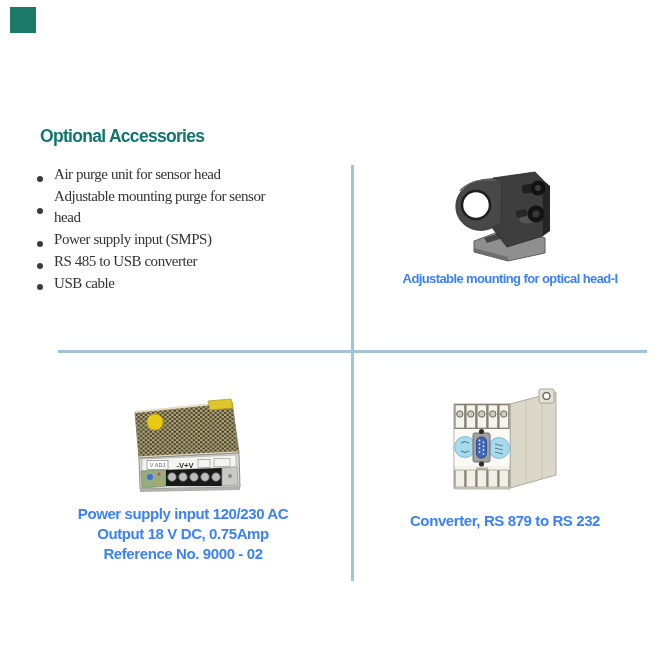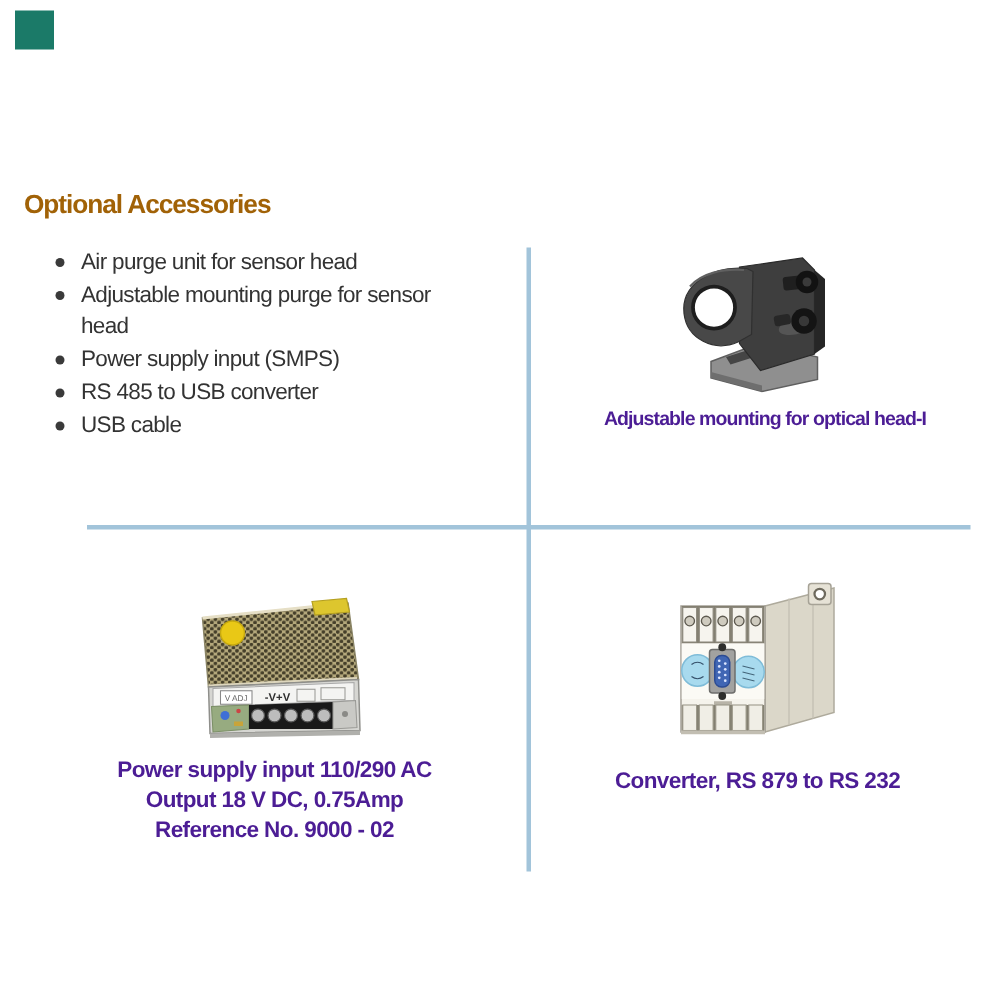--- a/index.html
+++ b/index.html
@@ -5,41 +5,41 @@
   html,body { margin:0; padding:0; background:#ffffff; }
   #page {
     position:relative; width:667px; height:667px; background:#ffffff;
     font-family:"Liberation Sans","DejaVu Sans",sans-serif; overflow:hidden;
   }
   .abs { position:absolute; }
 
   #logo-mark { left:10px; top:7px; width:26px; height:26px; background:#1b7a68; }
 
   #heading {
-    left:16px; top:126px; font-size:17.5px; font-weight:bold;
-    color:#a16207; letter-spacing:-0.7px; white-space:nowrap;
+    left:40px; top:126px; font-size:17.5px; font-weight:bold;
+    color:#0f766e; letter-spacing:-0.7px; white-space:nowrap;
   }
 
   #accessory-list { left:35px; top:164px; width:260px; }
-  .li { display:flex; align-items:flex-start; }
+  .li { display:flex; align-items:center;font-family:Liberation Serif, serif; }
   .li .dot {
     width:6px; height:6px; border-radius:50%; background:#3a3a3a;
     margin-top:8px; margin-left:2px; flex:0 0 auto;
   }
   .li .txt {
     margin-left:11px; width:236px; font-size:15px; line-height:21.7px;
     color:#333333; letter-spacing:-0.45px;
   }
 
   .divider { background:#a2c4da; }
   #divider-vertical   { left:351px; top:165px; width:3px;  height:416px; }
   #divider-horizontal { left:58px;  top:350px; width:589px; height:3px;  }
 
   .caption {
-    font-weight:bold; color:#4c1d95; text-align:center; white-space:nowrap;
+    font-weight:bold; color:#3b82f6; text-align:center; white-space:nowrap;
   }
   #clamp-caption { left:380px; top:271px; width:260px; font-size:13px; letter-spacing:-0.6px; }
   #psu-caption   { left:62px;  top:504px; width:242px; font-size:15px; letter-spacing:-0.4px; line-height:20px; }
   #conv-caption  { left:385px; top:511px; width:240px; font-size:15px; letter-spacing:-0.4px; line-height:20px; }
 
   #clamp-photo { left:446px; top:167px; }
   #psu-photo   { left:128px; top:395px; }
   #conv-photo  { left:452px; top:387px; }
 </style>
 </head>
@@ -124,21 +124,21 @@
     <circle cx="44" cy="82" r="4.3" fill="#bdbdbd" stroke="#5a5a5a" stroke-width="0.8"></circle>
     <circle cx="55" cy="82" r="4.3" fill="#bdbdbd" stroke="#5a5a5a" stroke-width="0.8"></circle>
     <circle cx="66" cy="82" r="4.3" fill="#bdbdbd" stroke="#5a5a5a" stroke-width="0.8"></circle>
     <circle cx="77" cy="82" r="4.3" fill="#bdbdbd" stroke="#5a5a5a" stroke-width="0.8"></circle>
     <circle cx="88" cy="82" r="4.3" fill="#bdbdbd" stroke="#5a5a5a" stroke-width="0.8"></circle>
     <polygon points="94,73 109,72 110,90 94,91" fill="#c9c9c5" stroke="#9a9a96" stroke-width="0.7"></polygon>
     <circle cx="102" cy="81" r="2" fill="#8a8a86"></circle>
     <polygon points="12,94 112,92 112,95 12,97" fill="#b0b0ac"></polygon>
   </svg>
   <div id="psu-caption" class="abs caption">
-    <div>Power supply input 110/290 AC</div>
+    <div>Power supply input 120/230 AC</div>
     <div>Output 18 V DC, 0.75Amp</div>
     <div>Reference No. 9000 - 02</div>
   </div>
 
   <svg id="conv-photo" class="abs" width="105" height="117" viewBox="0 0 105 117">
     <polygon points="58,17 104,5 104,88 58,101" fill="#dbd7c9" stroke="#aeaa9c" stroke-width="1"></polygon>
     <line x1="74" y1="12" x2="74" y2="96" stroke="#c6c2b4" stroke-width="1"></line>
     <line x1="90" y1="8" x2="90" y2="92" stroke="#c6c2b4" stroke-width="1"></line>
     <rect x="87" y="2" width="15" height="14" rx="2" fill="#e6e2d6" stroke="#a6a296" stroke-width="1"></rect>
     <circle cx="94.5" cy="9" r="3.5" fill="#ffffff" stroke="#6e6a5e" stroke-width="1.5"></circle>

